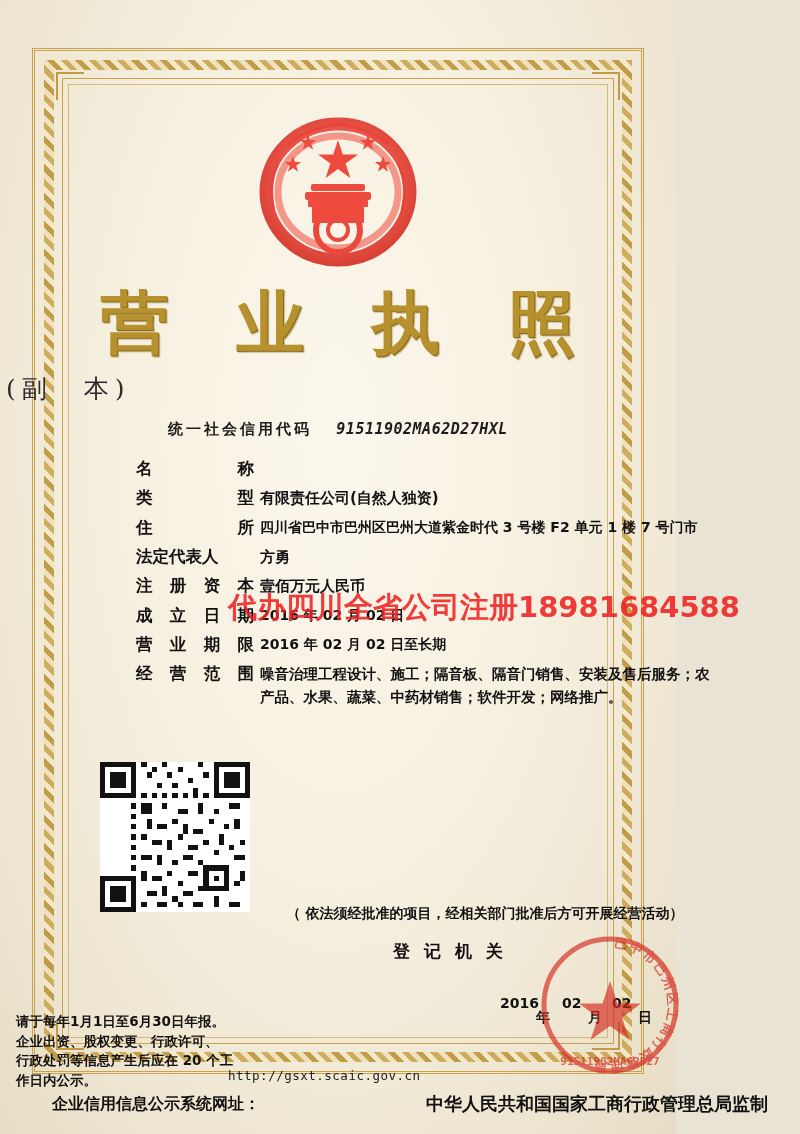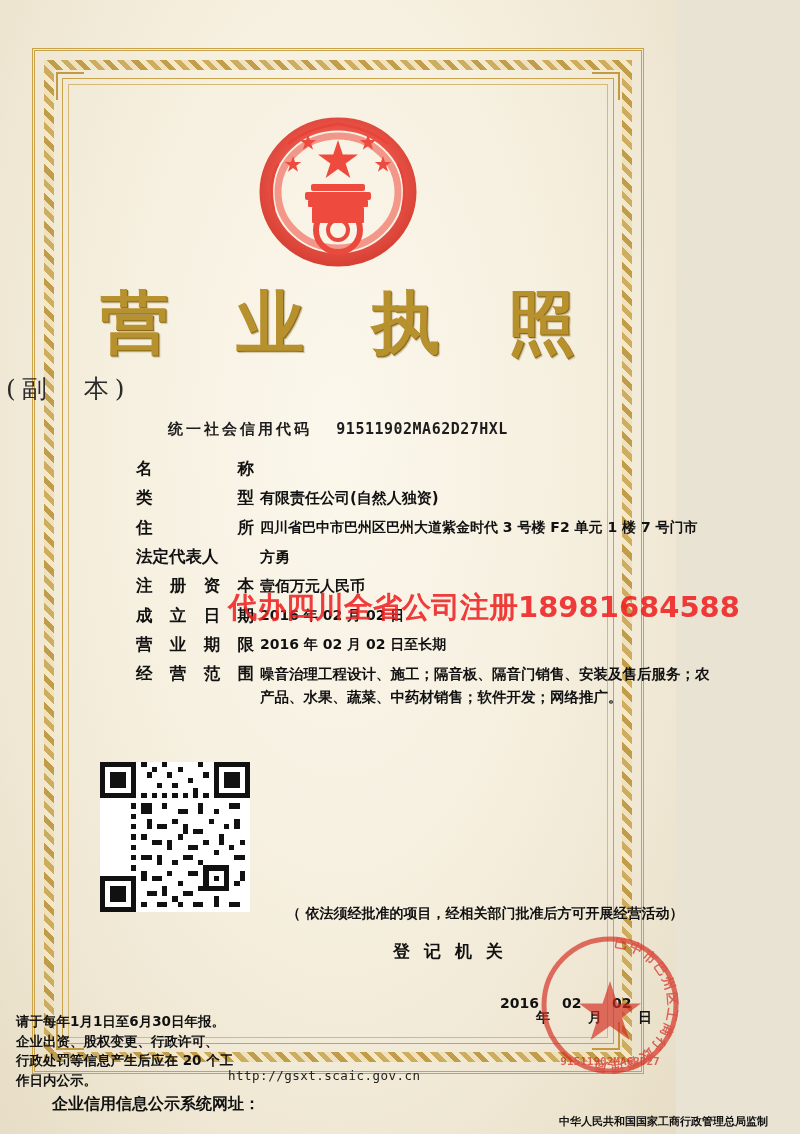--- a/index.html
+++ b/index.html
@@ -105,20 +105,21 @@
     color: #1d1d1d;
     font-weight: bold;
   }
   .credit-code .lbl {
     letter-spacing: 3px;
   }
   .credit-code .val {
     font-family: "DejaVu Sans Mono", "Liberation Mono", monospace;
     letter-spacing: .5px;
     margin-left: 19px;
+    font-style: italic;
   }
 
   
   .fields {
     position: absolute;
     top: 458px;
     left: 136px;
     width: 580px;
   }
   .row {
@@ -246,24 +247,23 @@
     left: 52px;
     top: 1094px;
     font-size: 16px;
     color: #111;
     font-weight: bold;
   }
   .authority {
     position: absolute;
     right: 32px;
     top: 1092px;
-    font-size: 11px;
-    color: #111;
-    font-weight: bold;
-    margin-top: 22px;
+    font-size: 18px;
+    color: #111;
+    font-weight: bold;
   }
 </style>
 </head>
 <body>
 
 <div id="certificate">
 
   <div class="frame-outer"></div>
   <div class="frame-band"></div>
   <div class="frame-inner"></div>

